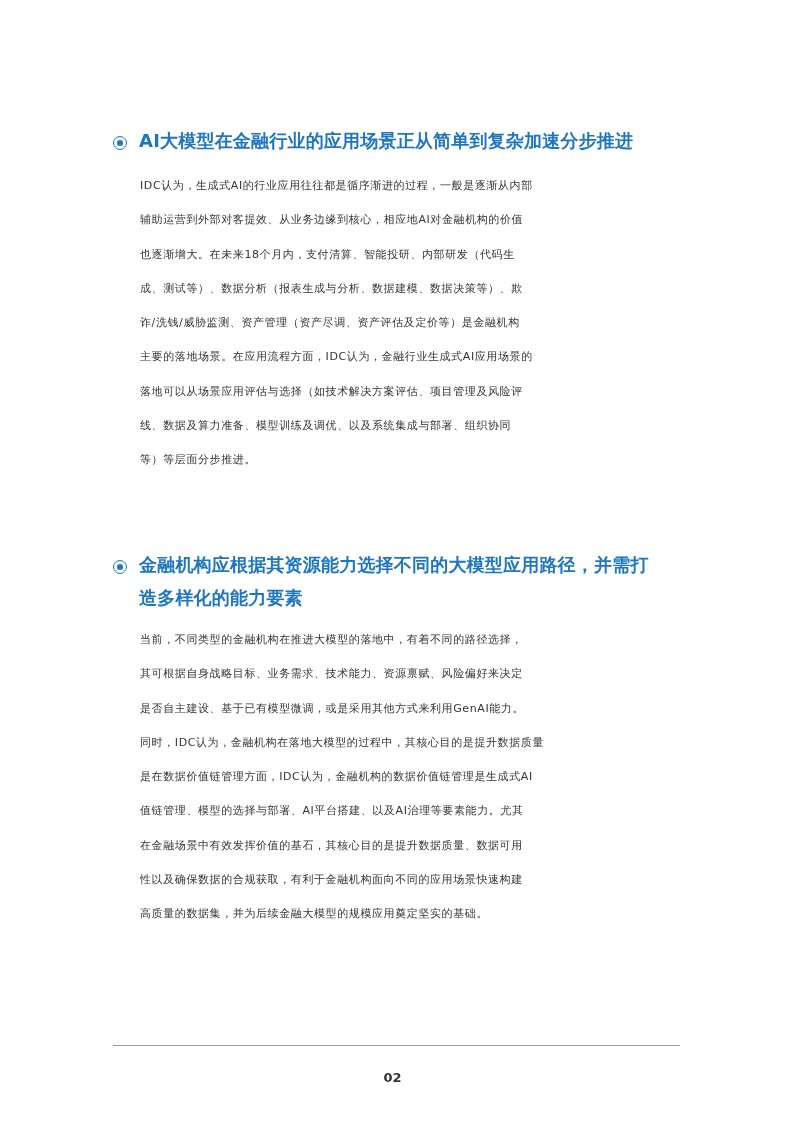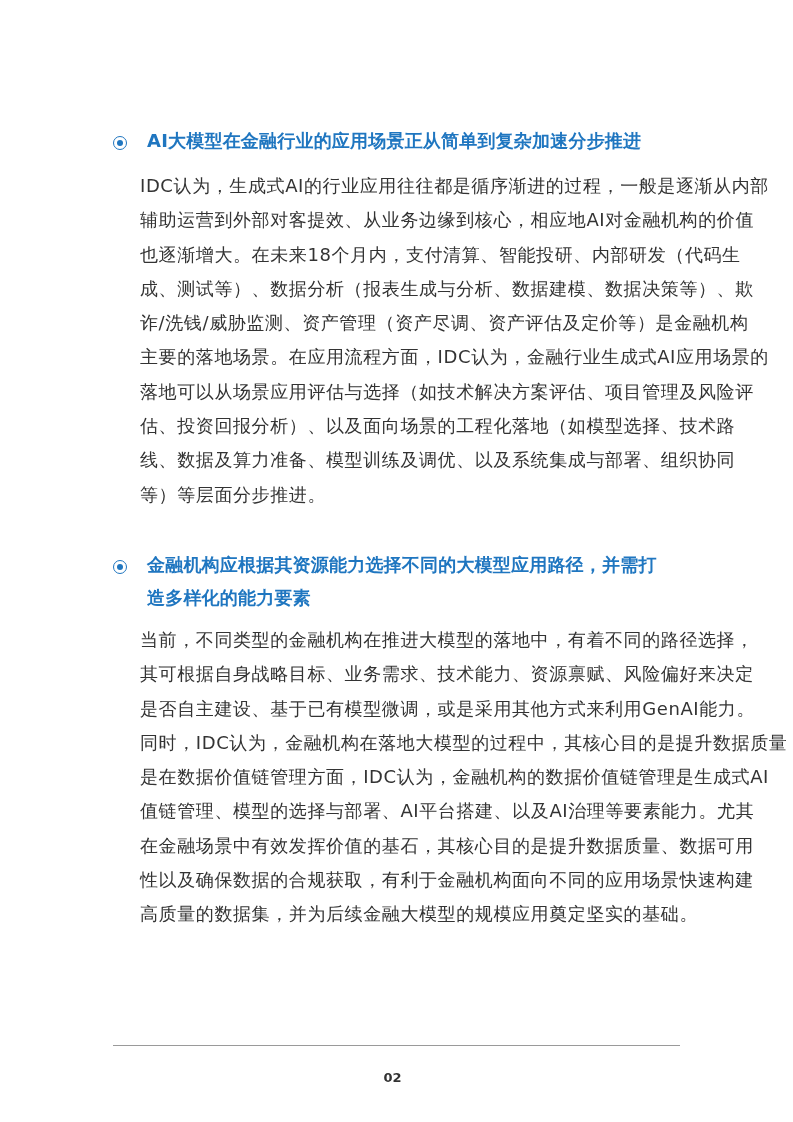--- a/index.html
+++ b/index.html
@@ -13,21 +13,20 @@
       position: relative;
       overflow: hidden;
       font-family: "DejaVu Sans", "Liberation Sans", sans-serif;
     }
     .heading {
       position: absolute;
       left: 113px;
       width: 580px;
       display: flex;
       align-items: flex-start;
-      gap: 8px;
     }
     .bullet-icon {
       flex: 0 0 auto;
       width: 14px;
       height: 14px;
       border: 1.6px solid #1f76c0;
       border-radius: 50%;
       box-sizing: border-box;
       position: relative;
       margin-top: 5px;
@@ -51,21 +50,21 @@
       font-size: 18px;
       line-height: 34px;
       margin-top: -7px;
       letter-spacing: 0.2px;
     }
     .body-text {
       position: absolute;
       left: 140px;
       width: 540px;
       color: #333333;
-      font-size: 18px;
+      font-size: 11px;
       line-height: 34.3px;
       text-align: justify;
       text-align-last: left;
       letter-spacing: 0.6px;
     }
     .body-text .line {
       display: block;
       white-space: nowrap;
     }
     .footer-rule {
@@ -98,21 +97,20 @@
 </div>
 
 <div class="body-text" style="top:169px;">
   <span class="line">IDC认为，生成式AI的行业应用往往都是循序渐进的过程，一般是逐渐从内部</span>
   <span class="line">辅助运营到外部对客提效、从业务边缘到核心，相应地AI对金融机构的价值</span>
   <span class="line">也逐渐增大。在未来18个月内，支付清算、智能投研、内部研发（代码生</span>
   <span class="line">成、测试等）、数据分析（报表生成与分析、数据建模、数据决策等）、欺</span>
   <span class="line">诈/洗钱/威胁监测、资产管理（资产尽调、资产评估及定价等）是金融机构</span>
   <span class="line">主要的落地场景。在应用流程方面，IDC认为，金融行业生成式AI应用场景的</span>
   <span class="line">落地可以从场景应用评估与选择（如技术解决方案评估、项目管理及风险评</span>
-  <span class="line">估、投资回报分析）、以及面向场景的工程化落地（如模型选择、技术路</span>
   <span class="line">线、数据及算力准备、模型训练及调优、以及系统集成与部署、组织协同</span>
   <span class="line">等）等层面分步推进。</span>
 </div>
 
 <div class="heading" style="top:555px;">
   <span class="bullet-icon"></span>
   <div class="heading-text">
     <span style="display:block;white-space:nowrap;">金融机构应根据其资源能力选择不同的大模型应用路径，并需打</span>
     <span style="display:block;white-space:nowrap;font-family:Liberation Mono, monospace;">造多样化的能力要素</span>
   </div>

